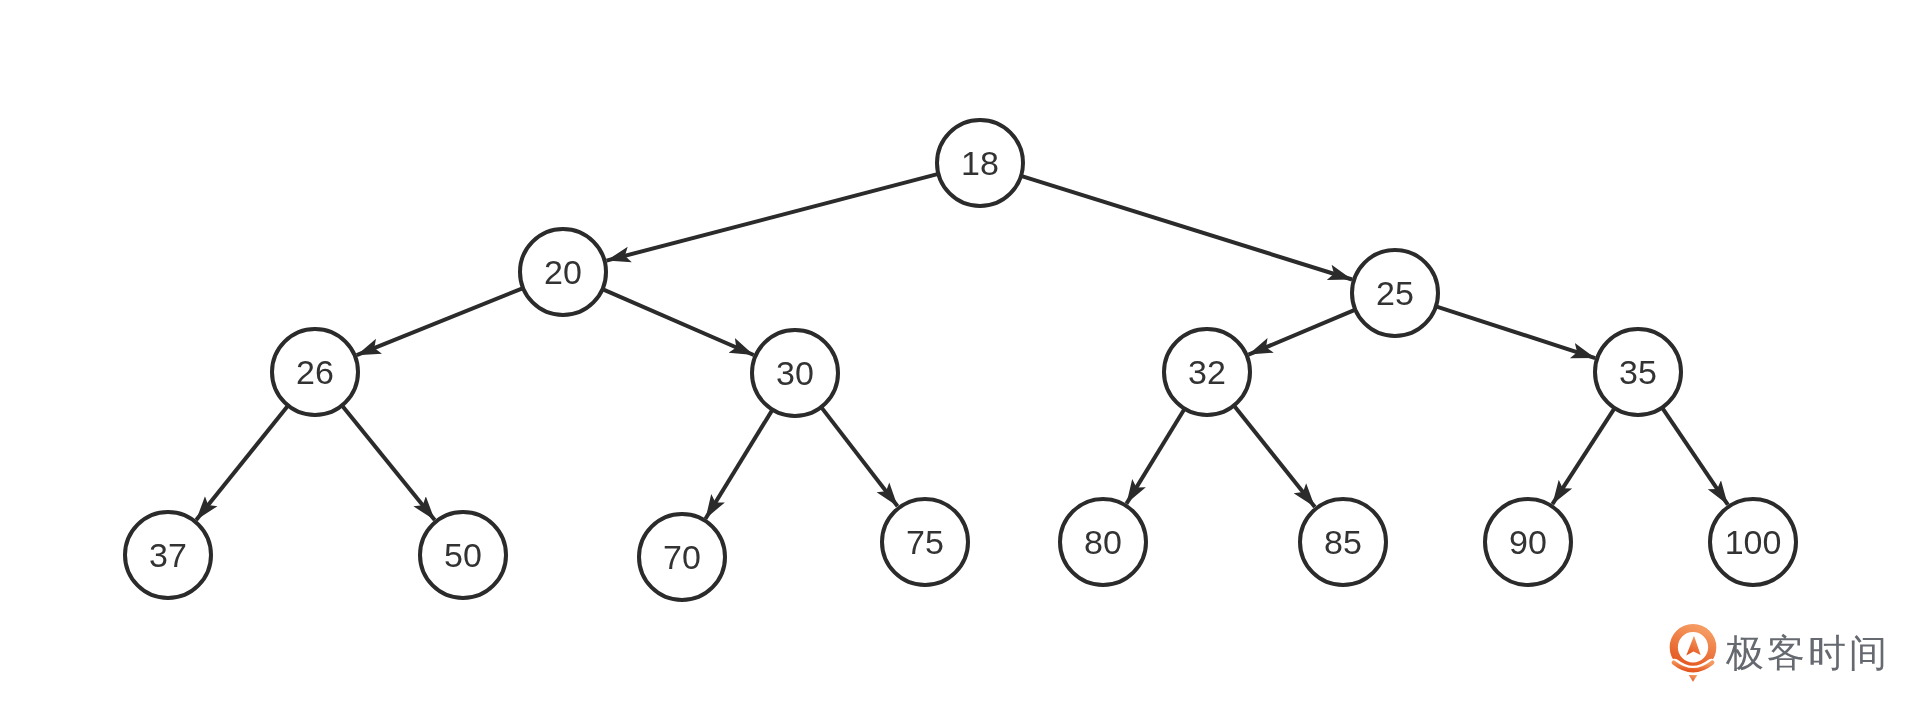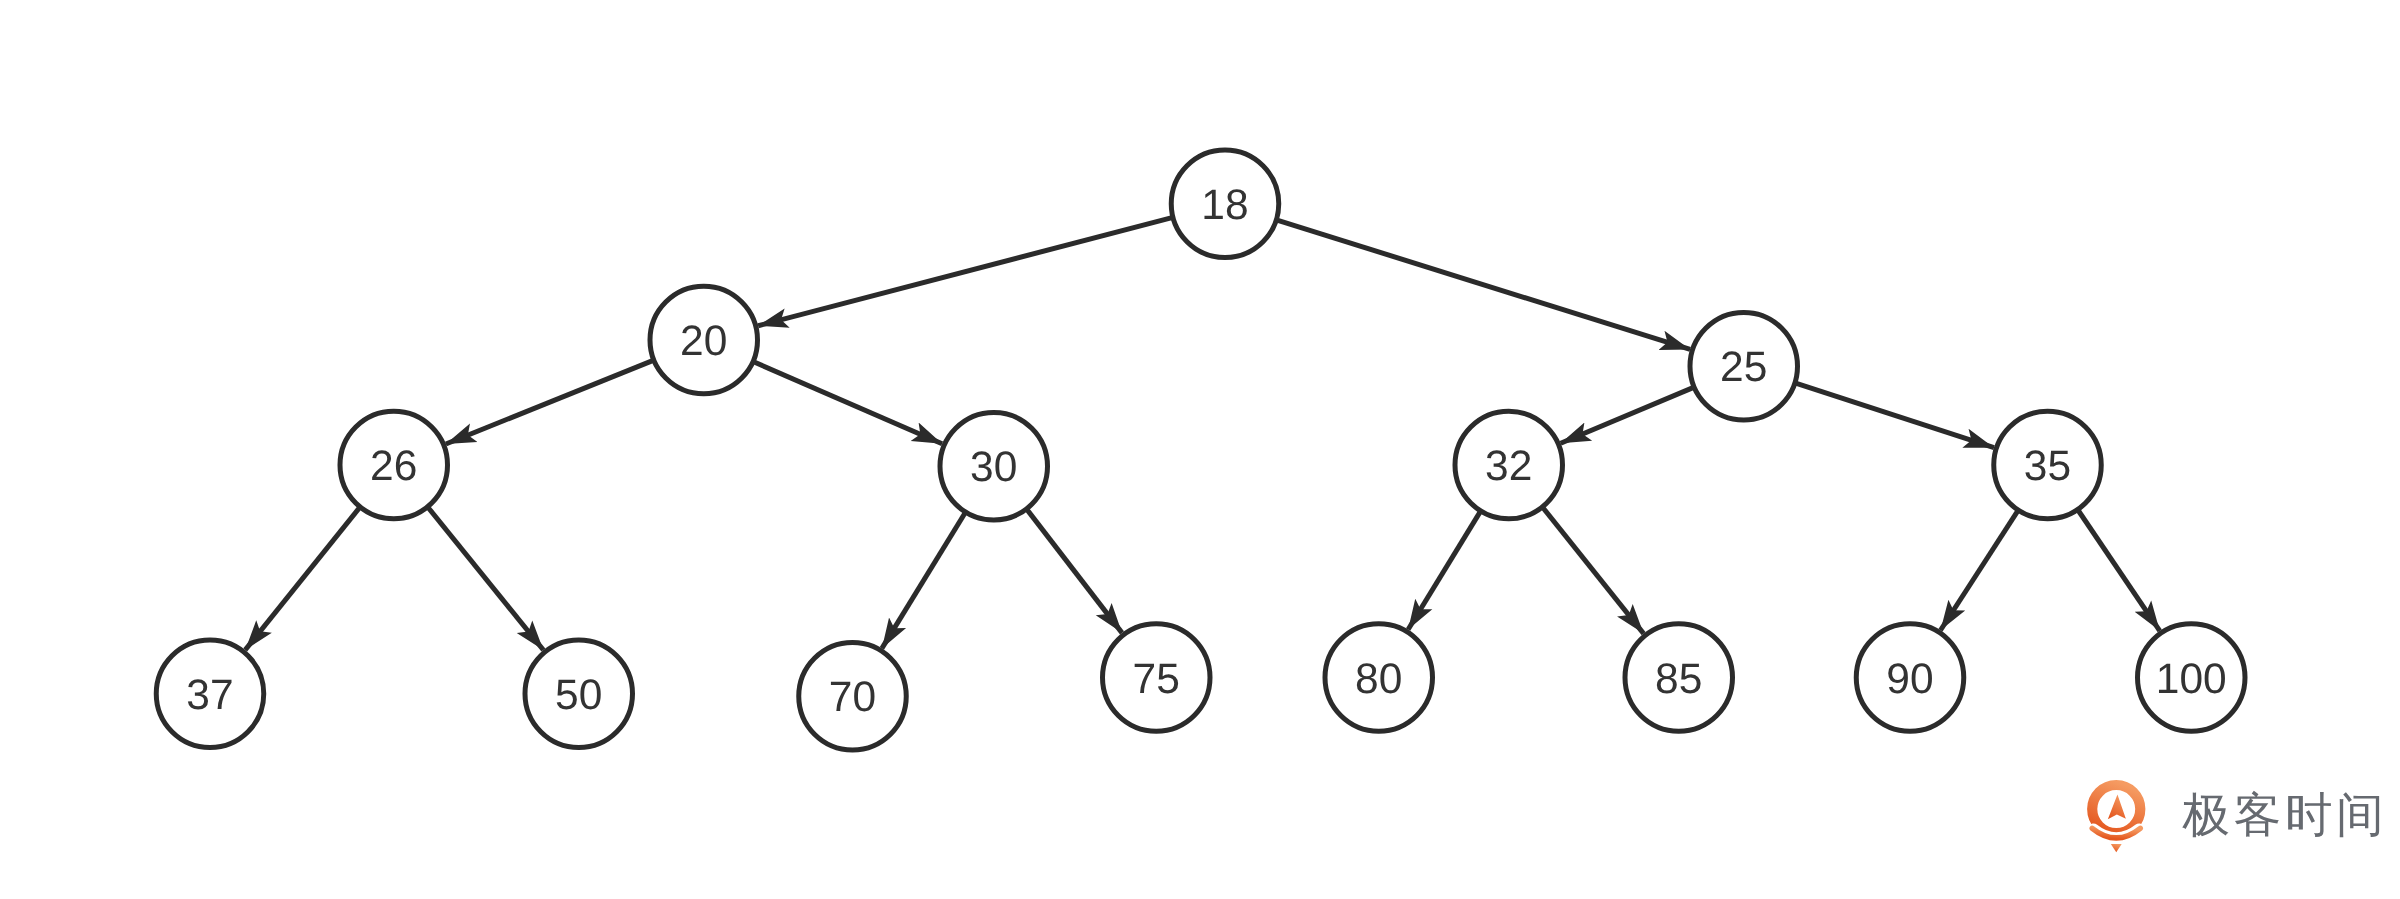--- a/index.html
+++ b/index.html
@@ -41,21 +41,21 @@
     font-family: "Liberation Sans", "DejaVu Sans", sans-serif;
     font-size: 34px;
     text-anchor: middle;
   }
   .logo {
     position: absolute;
     left: 1668px;
     top: 622px;
     display: flex;
     align-items: center;
-    gap: 28px;
+    gap: 8px;
   }
   .logo-icon-svg {
     width: 50px;
     height: 62px;
     display: block;
   }
   .logo-ring {
     fill: none;
     stroke: url(#logo-grad);
     stroke-width: 8.5;

